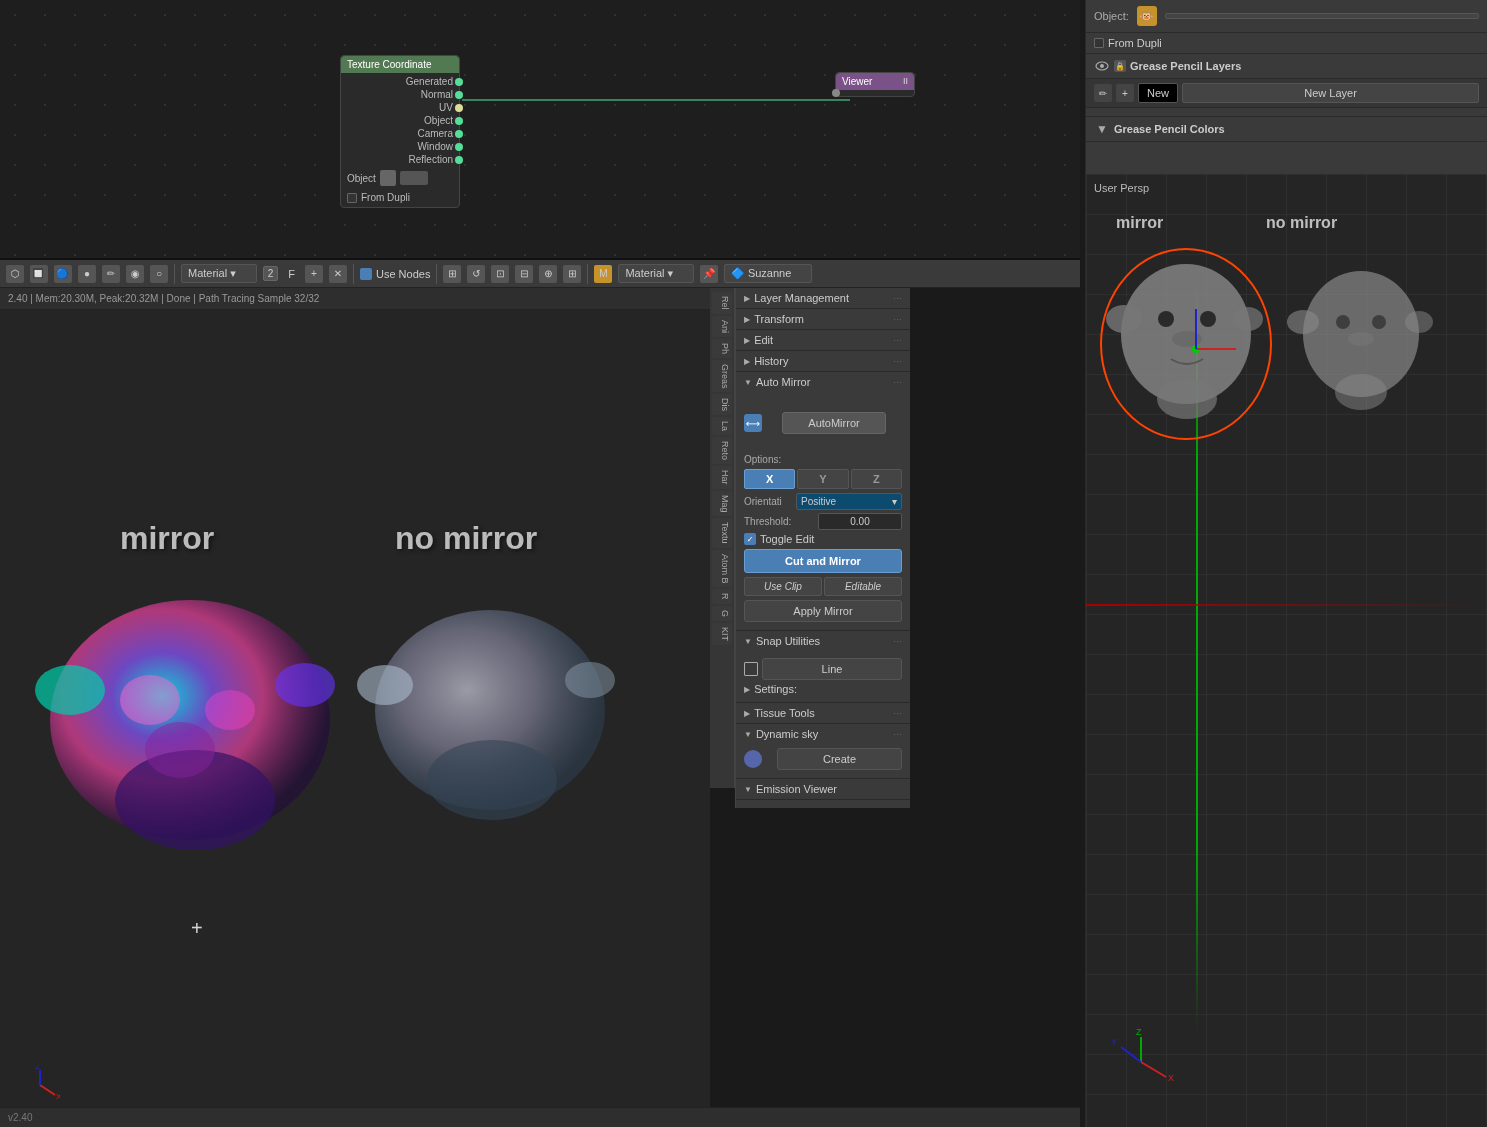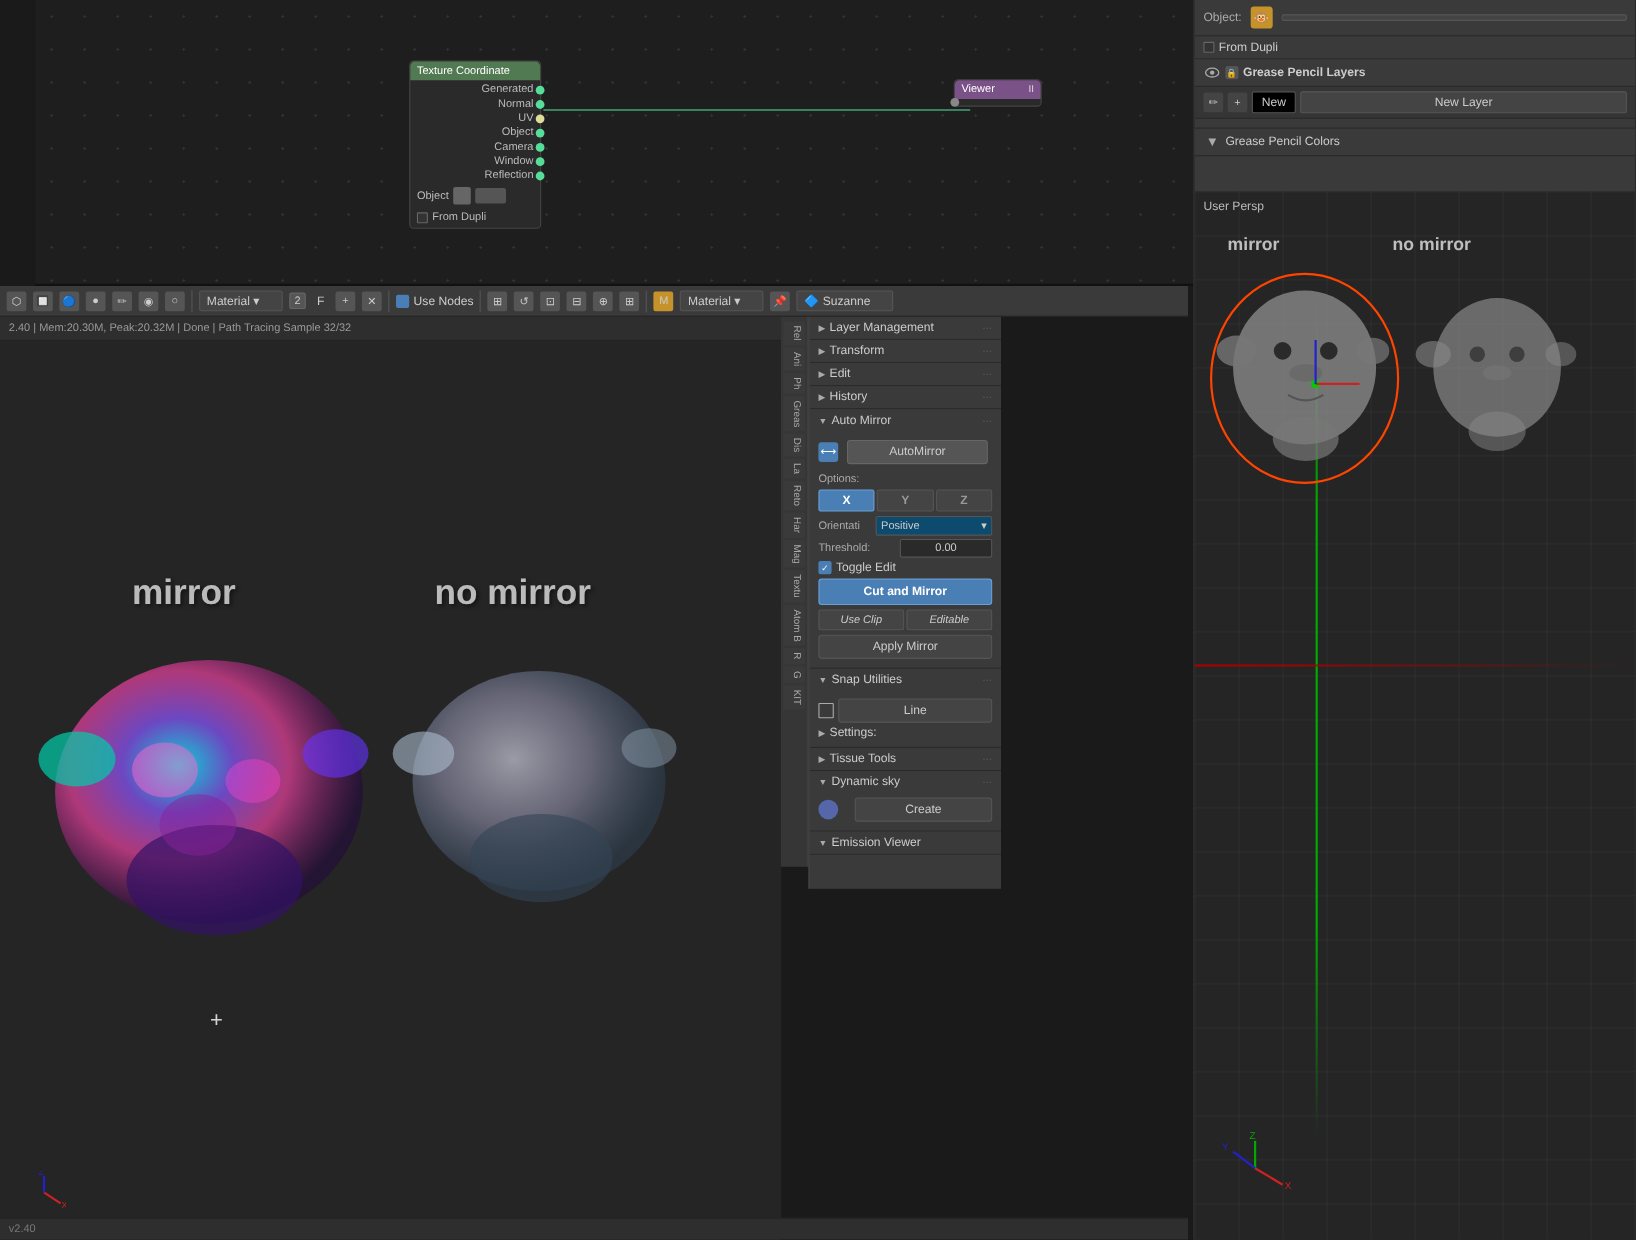--- a/index.html
+++ b/index.html
@@ -16,21 +16,20 @@
 
     
     .node-editor {
       position: absolute;
       top: 0; left: 0;
       width: 1080px;
       height: 260px;
       background: #222;
       border-bottom: 2px solid #111;
       overflow: hidden;
-      margin-left: 32px;
     }
 
     .node-editor-bg {
       width: 100%; height: 100%;
       background-color: #1e1e1e;
       background-image:
         radial-gradient(circle, #333 1px, transparent 1px);
       background-size: 30px 30px;
     }
 
@@ -481,21 +480,21 @@
     .gp-colors-header {
       display: flex;
       align-items: center;
       gap: 4px;
       padding: 4px 8px;
       background: #3a3a3a;
       border-bottom: 1px solid #2a2a2a;
       border-top: 1px solid #2a2a2a;
       margin-top: 8px;
     }
-    .gp-colors-title { color: #ccc; font-size: 11px; font-weight: normal; }
+    .gp-colors-title { color: #ccc; font-size: 11px; font-weight: bold; }
 
     
     .crosshair {
       position: absolute;
       top: 615px; left: 195px;
       width: 20px; height: 20px;
       pointer-events: none;
     }
     .crosshair::before {
       content: '+';
@@ -740,21 +739,21 @@
   <div class="panel-section">
     <div class="panel-section-header">
       <span class="triangle">▼</span>
       <span>Auto Mirror</span>
       <span style="margin-left:auto;color:#666;font-size:9px;">···</span>
     </div>
     <div class="auto-mirror-section">
 
       <div style="display:flex;align-items:center;gap:4px;margin-bottom:4px;">
         <div style="width:18px;height:18px;background:#4a7fb5;border-radius:3px;display:flex;align-items:center;justify-content:center;font-size:10px;color:#fff;">⟷</div>
-        <div class="automirror-btn" style="flex:1;margin:4px;">AutoMirror</div>
+        <div class="automirror-btn" style="flex:1;margin:16px;">AutoMirror</div>
       </div>
 
       <div class="options-label">Options:</div>
 
       <div class="axis-buttons">
         <div class="axis-btn active">X</div>
         <div class="axis-btn inactive">Y</div>
         <div class="axis-btn inactive">Z</div>
       </div>
 

